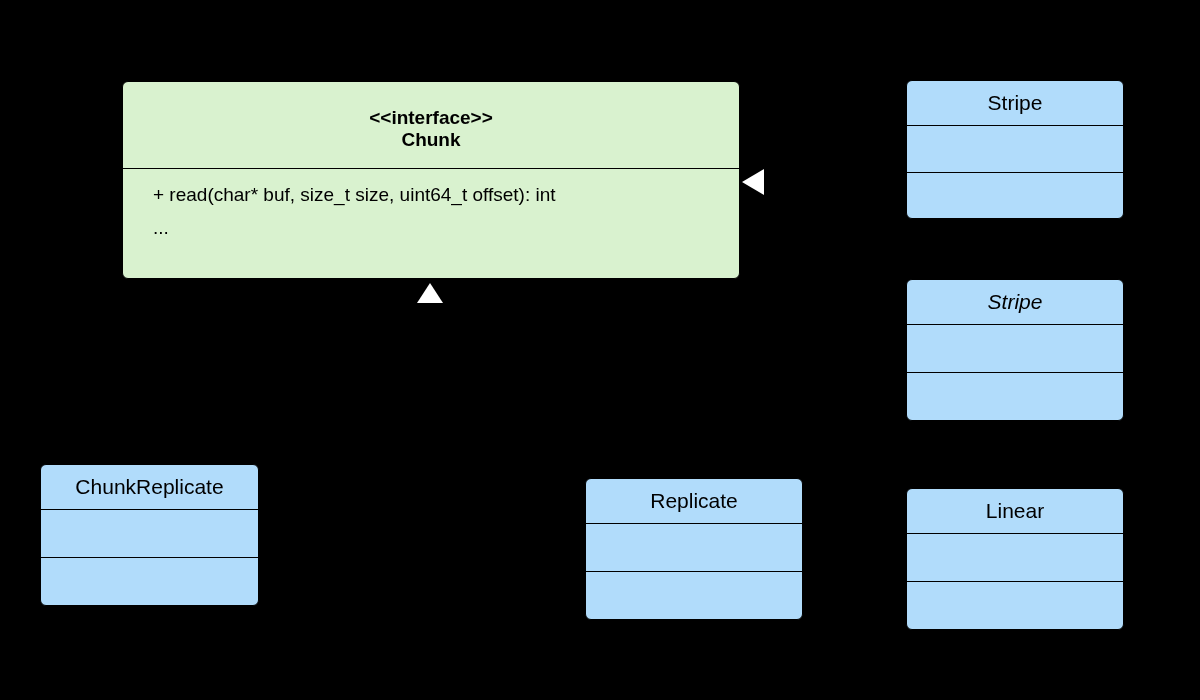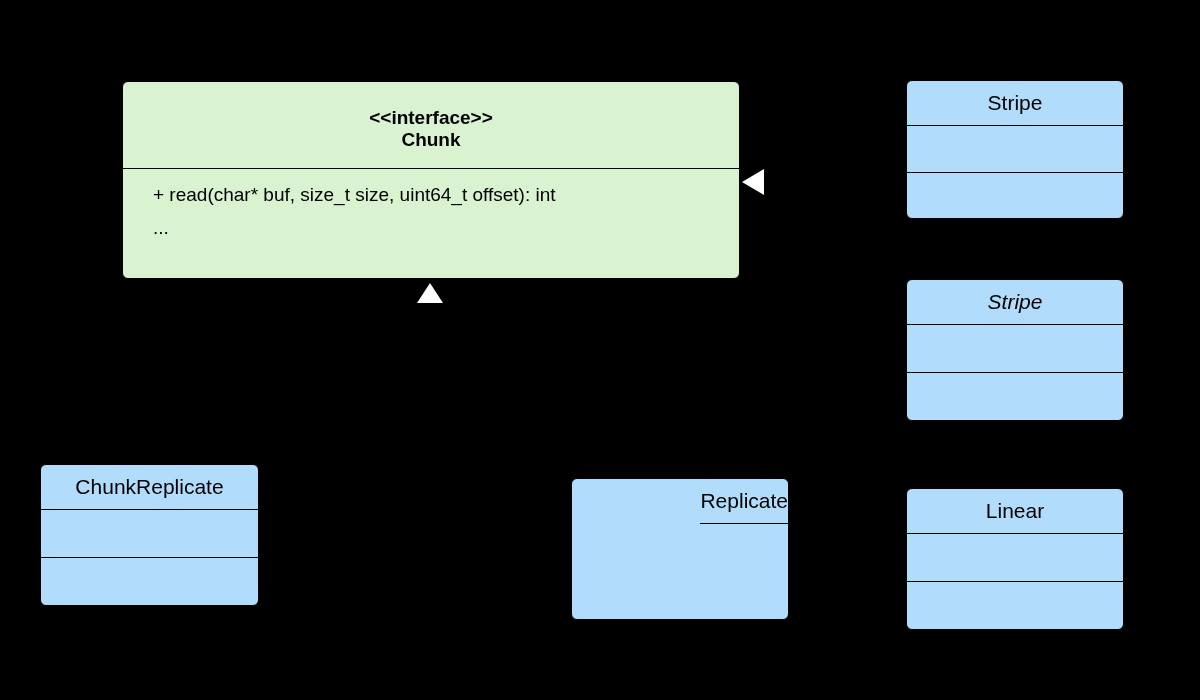--- a/index.html
+++ b/index.html
@@ -91,22 +91,22 @@
   }
   #box-chunkreplicate {
     left: 40px; top: 464px;
     width: 219px; height: 142px;
   }
   #box-chunk {
     left: 321px; top: 478px;
     width: 218px; height: 142px;
   }
   #box-replicate {
-    left: 571px; top: 478px;
-    width: 218px; height: 142px; align-items: flex-end;
+    left: 585px; top: 478px;
+    width: 218px; height: 142px;
   }
   #box-linear {
     left: 906px; top: 488px;
     width: 218px; height: 142px;
   }
   .uml-box.blue > .uml-header { height: 45px; }
 
   
   .arrow {
     position: absolute;

